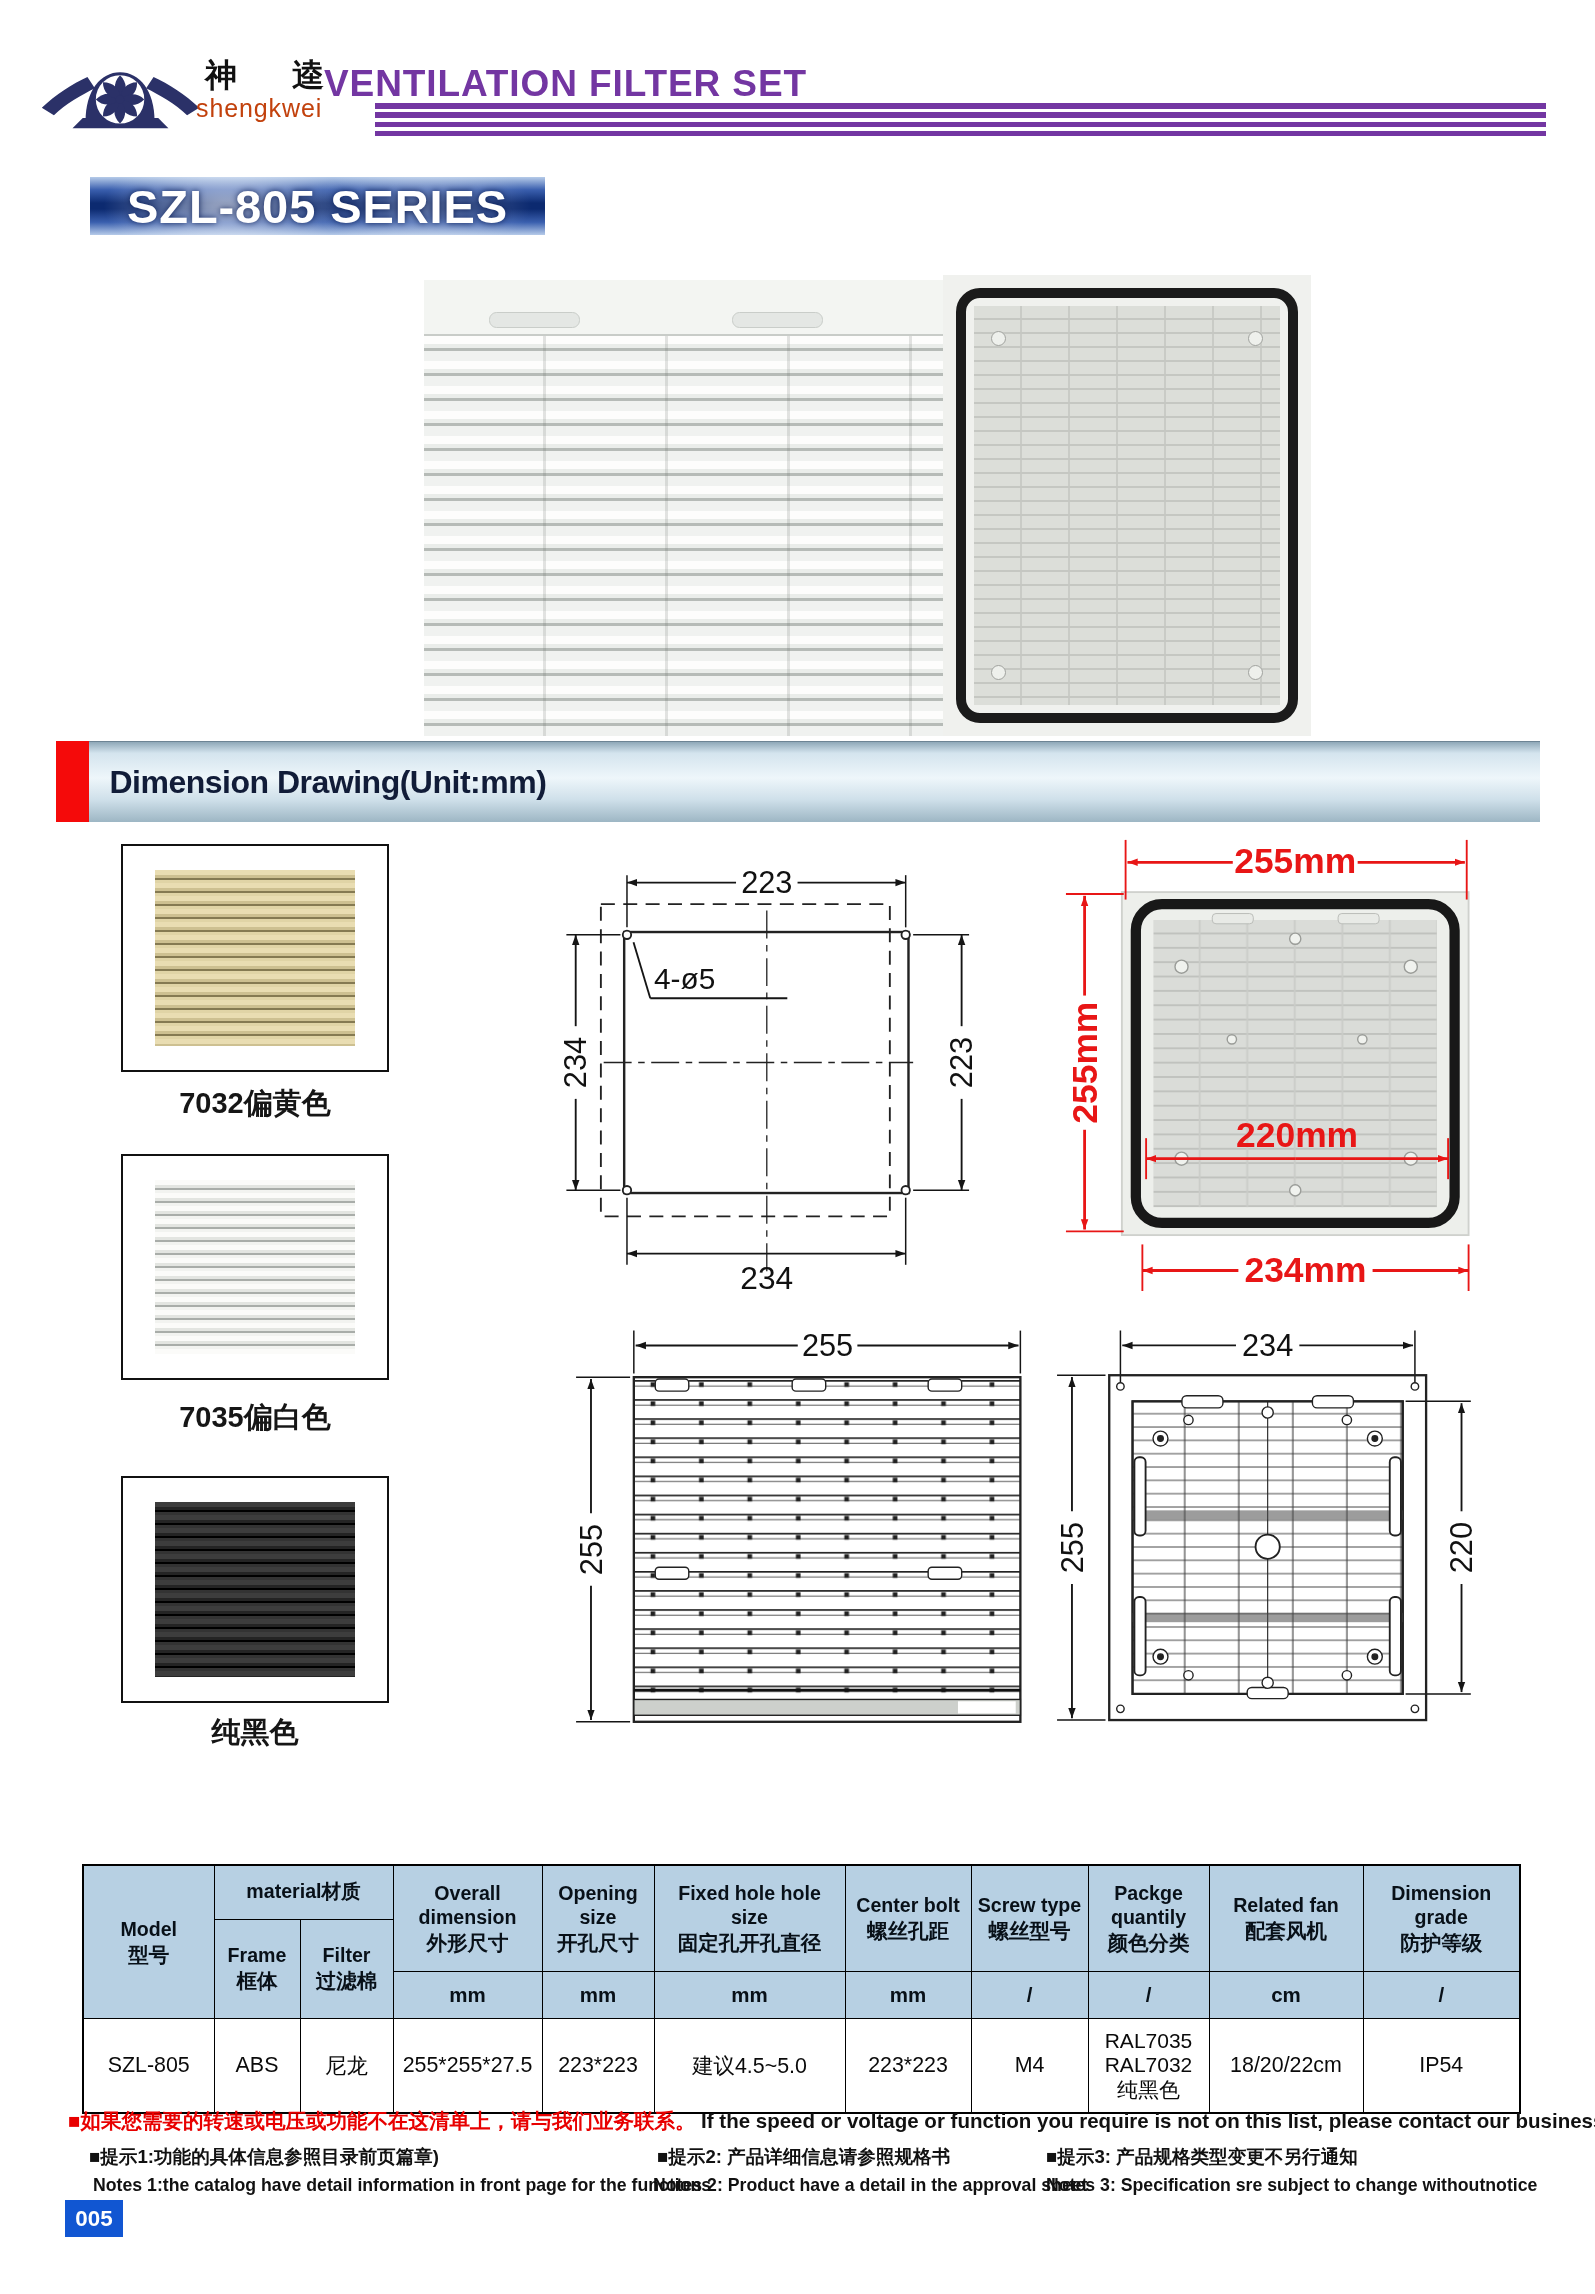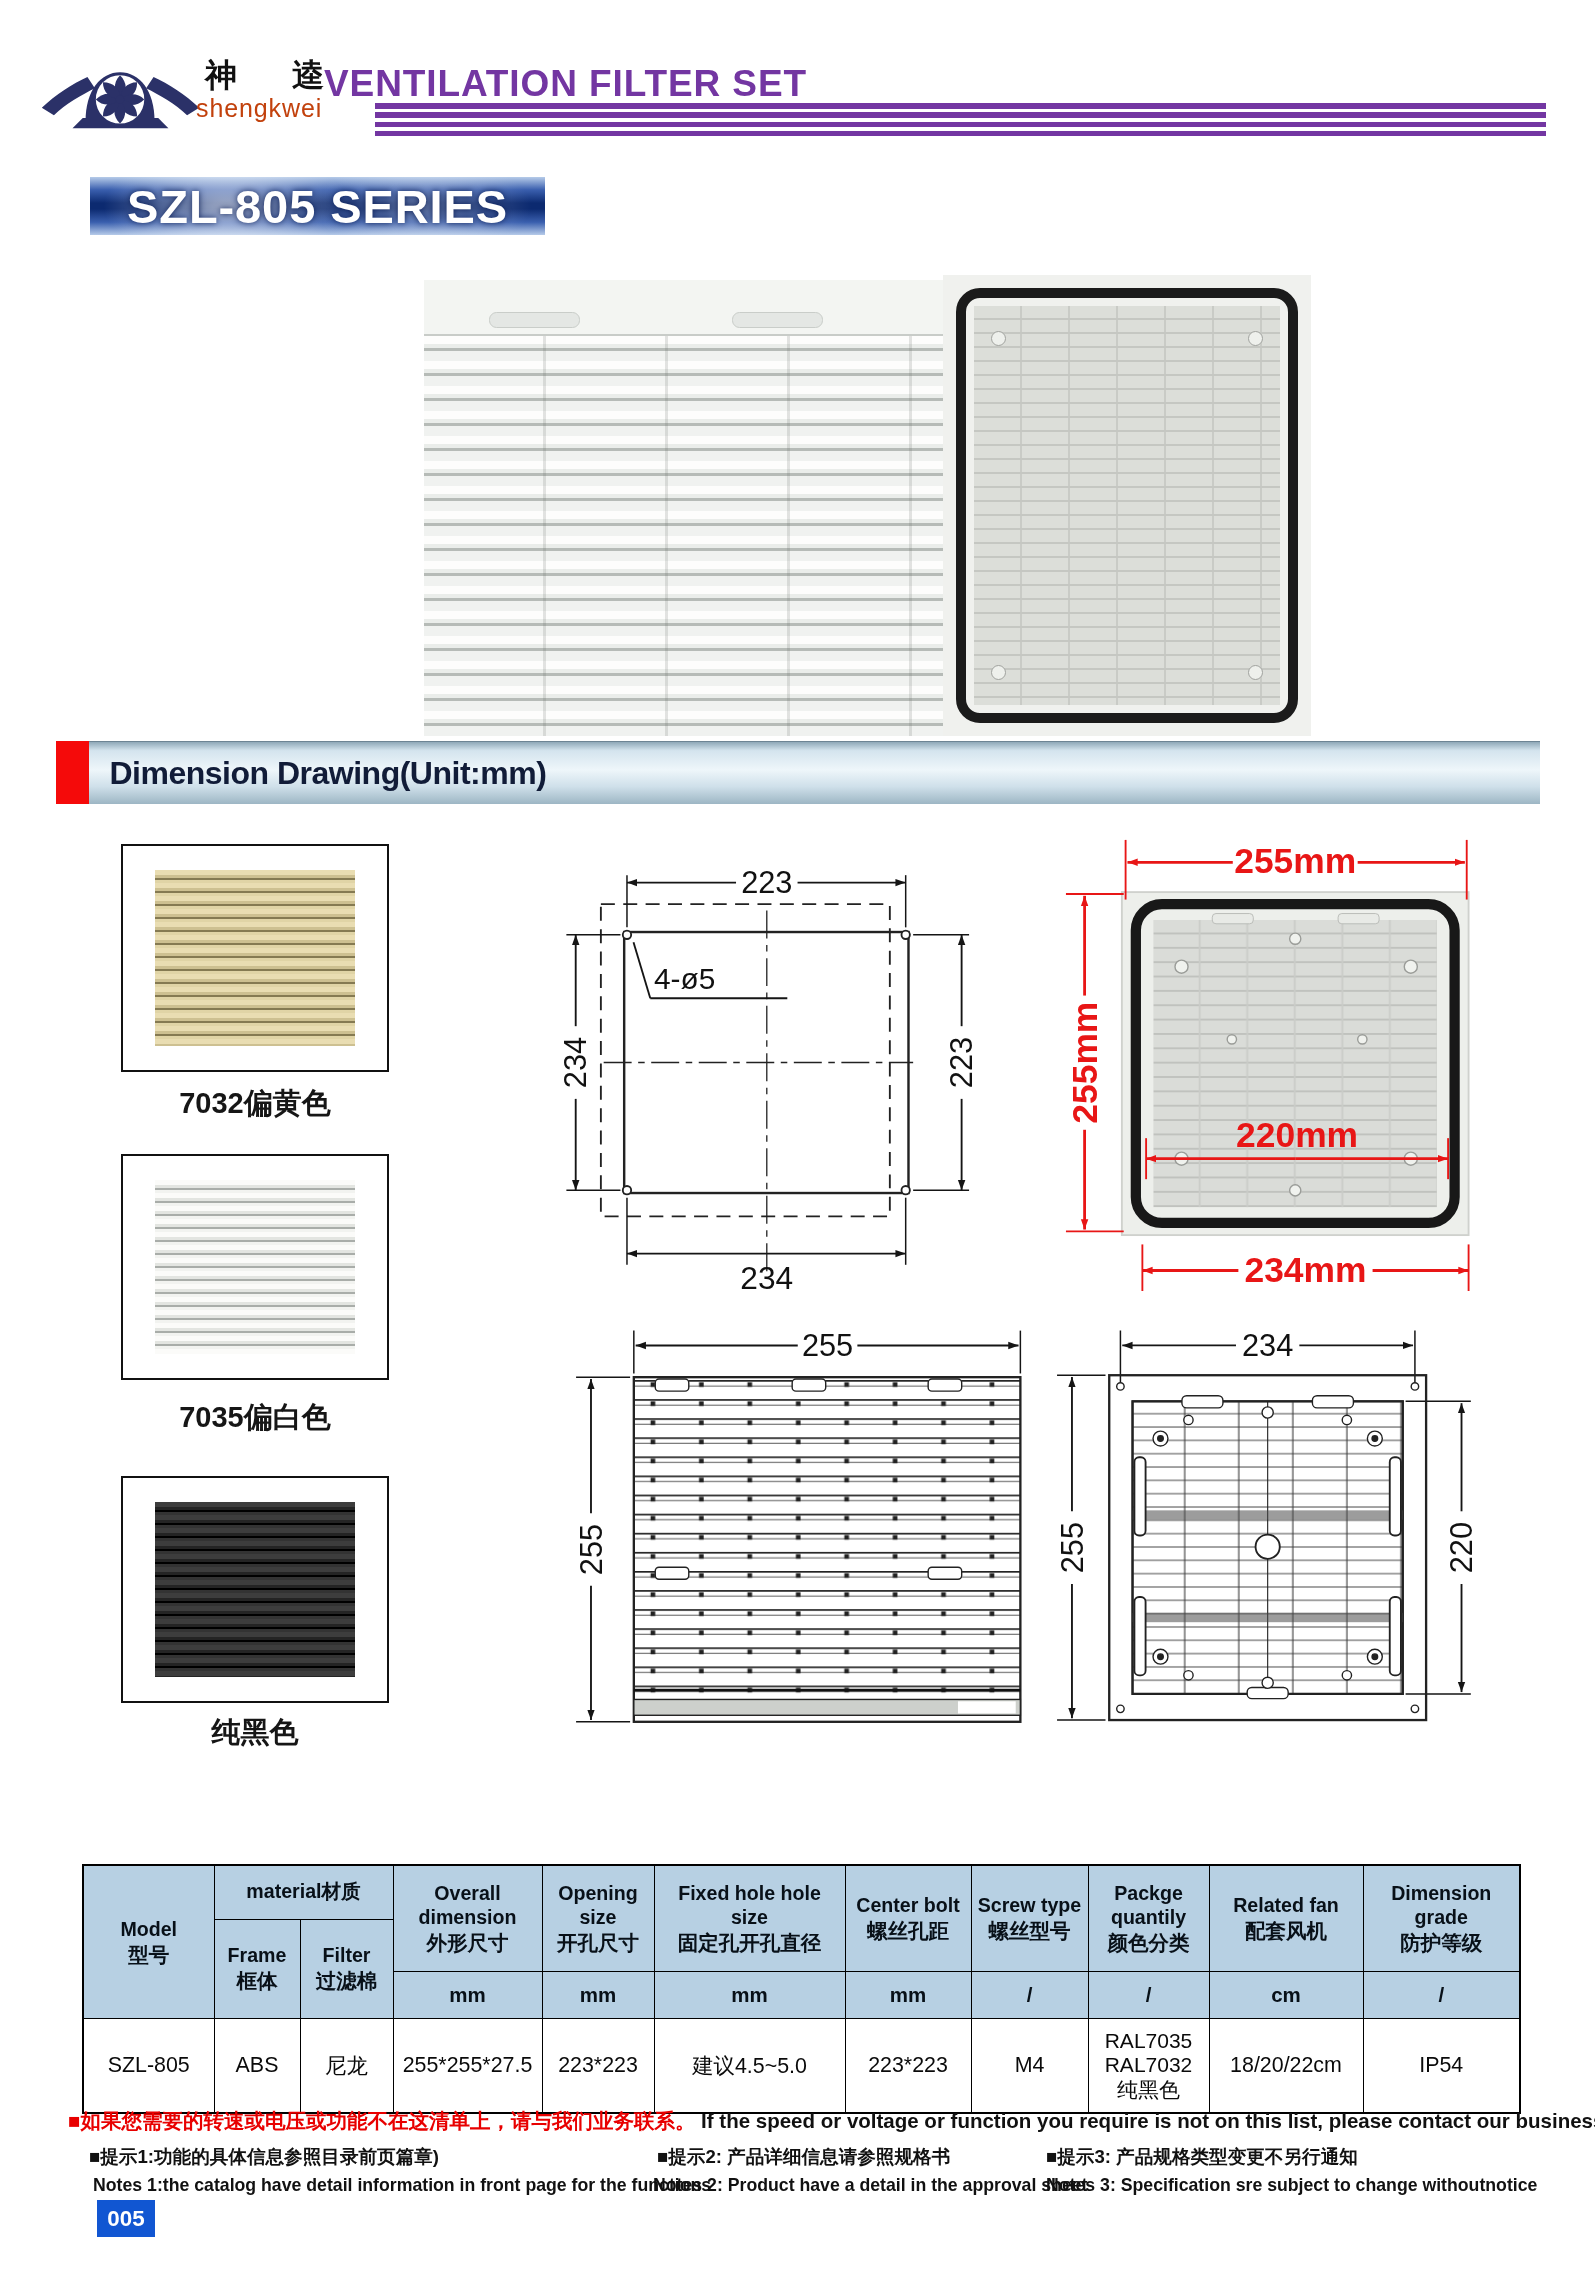--- a/index.html
+++ b/index.html
@@ -32,21 +32,21 @@
       repeating-linear-gradient(180deg,#fdfdfc 0 8.4px,#eaedea 8.4px 12px,#b6bbb7 12px 15px,#f0f2f0 15px 25px); }
   .photo-rear-top { position:absolute; left:943px; top:275px; width:368px; height:461px; background:#f0f1ee; }
   .pr-ring { position:absolute; inset:13px; border:10.3px solid #1b1b1b; border-radius:24px; }
   .pr-grid { position:absolute; inset:31px; background-color:#dcded9;
     background-image:
       repeating-linear-gradient(180deg, rgba(0,0,0,0) 0 12px, #c5c7c2 12px 14px),
       repeating-linear-gradient(90deg, rgba(0,0,0,0) 0 46px, #c9cbc6 46px 48px); }
   .screw { position:absolute; width:13px; height:13px; border-radius:50%; background:#eef0ec; border:1.9px solid #a0a29e; }
 
   
-  .section-bar { position:absolute; left:56px; width:1484px; height:63px; display:flex; }
+  .section-bar { position:absolute; left:56px; width:1484px; height:81px; display:flex; }
   .section-bar .red { width:33px; background:#f50a0a; }
   .section-bar .bar-body { flex:1; border-top:1.9px solid #6d8494; display:flex; align-items:center; padding-left:20.5px;
     font-size:32px; font-weight:bold; color:#111c38; letter-spacing:-0.5px;
     background:linear-gradient(180deg,#8fa8b8 0,#d4e4ee 14%,#eef6fa 45%,#cfe0ea 72%,#9db6c4 100%); }
 
   
   .variant-box { position:absolute; left:121px; width:268px; border:2.8px solid #111; background:#fff; box-sizing:border-box; }
   .louver { position:absolute; top:24px; bottom:24px; left:32px; right:32px; }
   .lv-beige { background:repeating-linear-gradient(180deg,#e9ddb2 0 4.7px,#cdc091 4.7px 8.4px,#857a52 8.4px 10.3px,#e0d4a6 10.3px 13px); }
   .lv-white { background:repeating-linear-gradient(180deg,#fbfbf9 0 4.7px,#e3e5e1 4.7px 8.4px,#a9ada9 8.4px 10.3px,#f2f3f0 10.3px 13px); }
@@ -66,21 +66,21 @@
   .params td { font-size:21.4px; background:#fff; color:#0a0a0a; height:89px; }
   .params td.small { font-size:21px; line-height:1.18; }
 
   
   .note-contact { position:absolute; left:68px; top:2107px; font-size:20.5px; font-weight:bold; white-space:nowrap; }
   .note-contact .cn { color:#e80000; }
   .note-contact .en { color:#111; }
   .tip { position:absolute; top:2144px; font-size:18.6px; font-weight:bold; color:#111; white-space:nowrap; }
   .ten { position:absolute; top:2175px; font-size:17.7px; font-weight:bold; color:#111; white-space:nowrap; }
   .badge { position:absolute; left:65px; top:2200px; width:58px; height:37px; background:#1156d2; color:#fff;
-    font-size:22.4px; font-weight:bold; display:flex; align-items:center; justify-content:center;margin-left:32px; }
+    font-size:22.4px; font-weight:bold; display:flex; align-items:center; justify-content:center; }
 </style>
 </head>
 <body>
 
 <div class="page">
 
   <svg class="abs" style="left:39px;top:48px" width="163" height="86" viewBox="0 0 175 92">
     <g fill="#2b3168">
       <path d="M3,64 C18,50 36,38 52,31 L60,43 C46,50 28,60 16,72 Z"></path>
       <path d="M172,64 C157,50 139,38 123,31 L115,43 C129,50 147,60 159,72 Z"></path>

